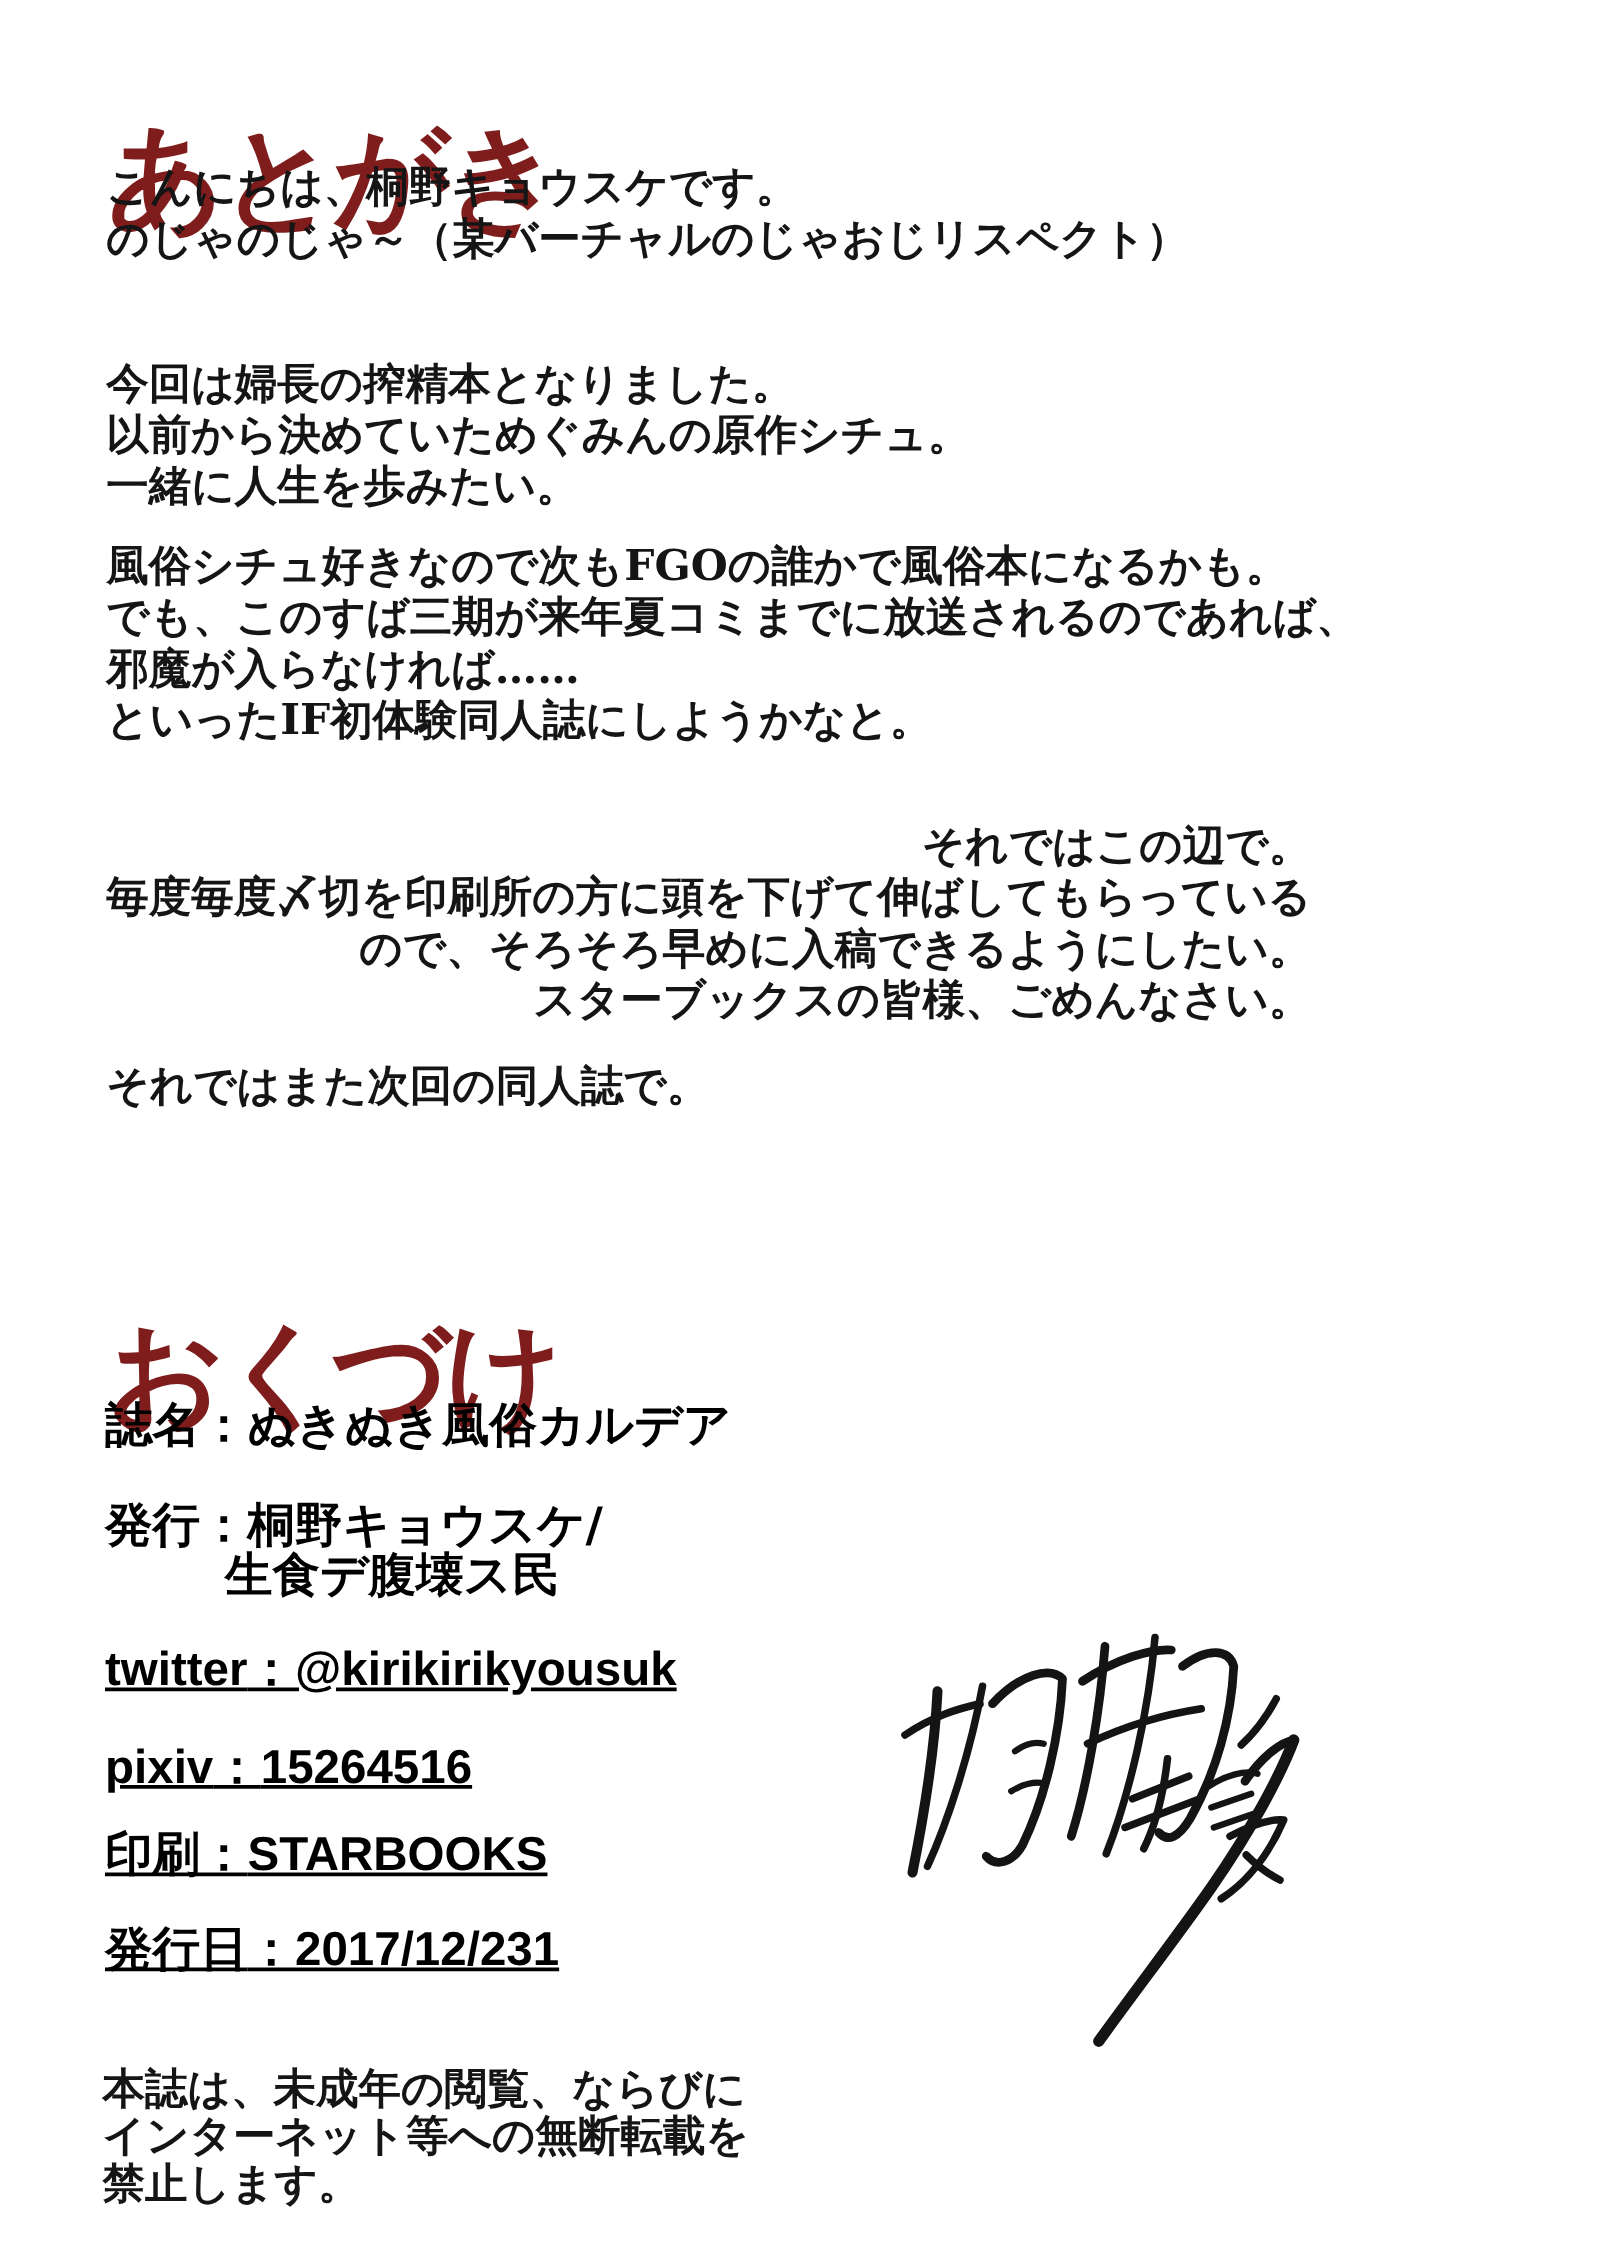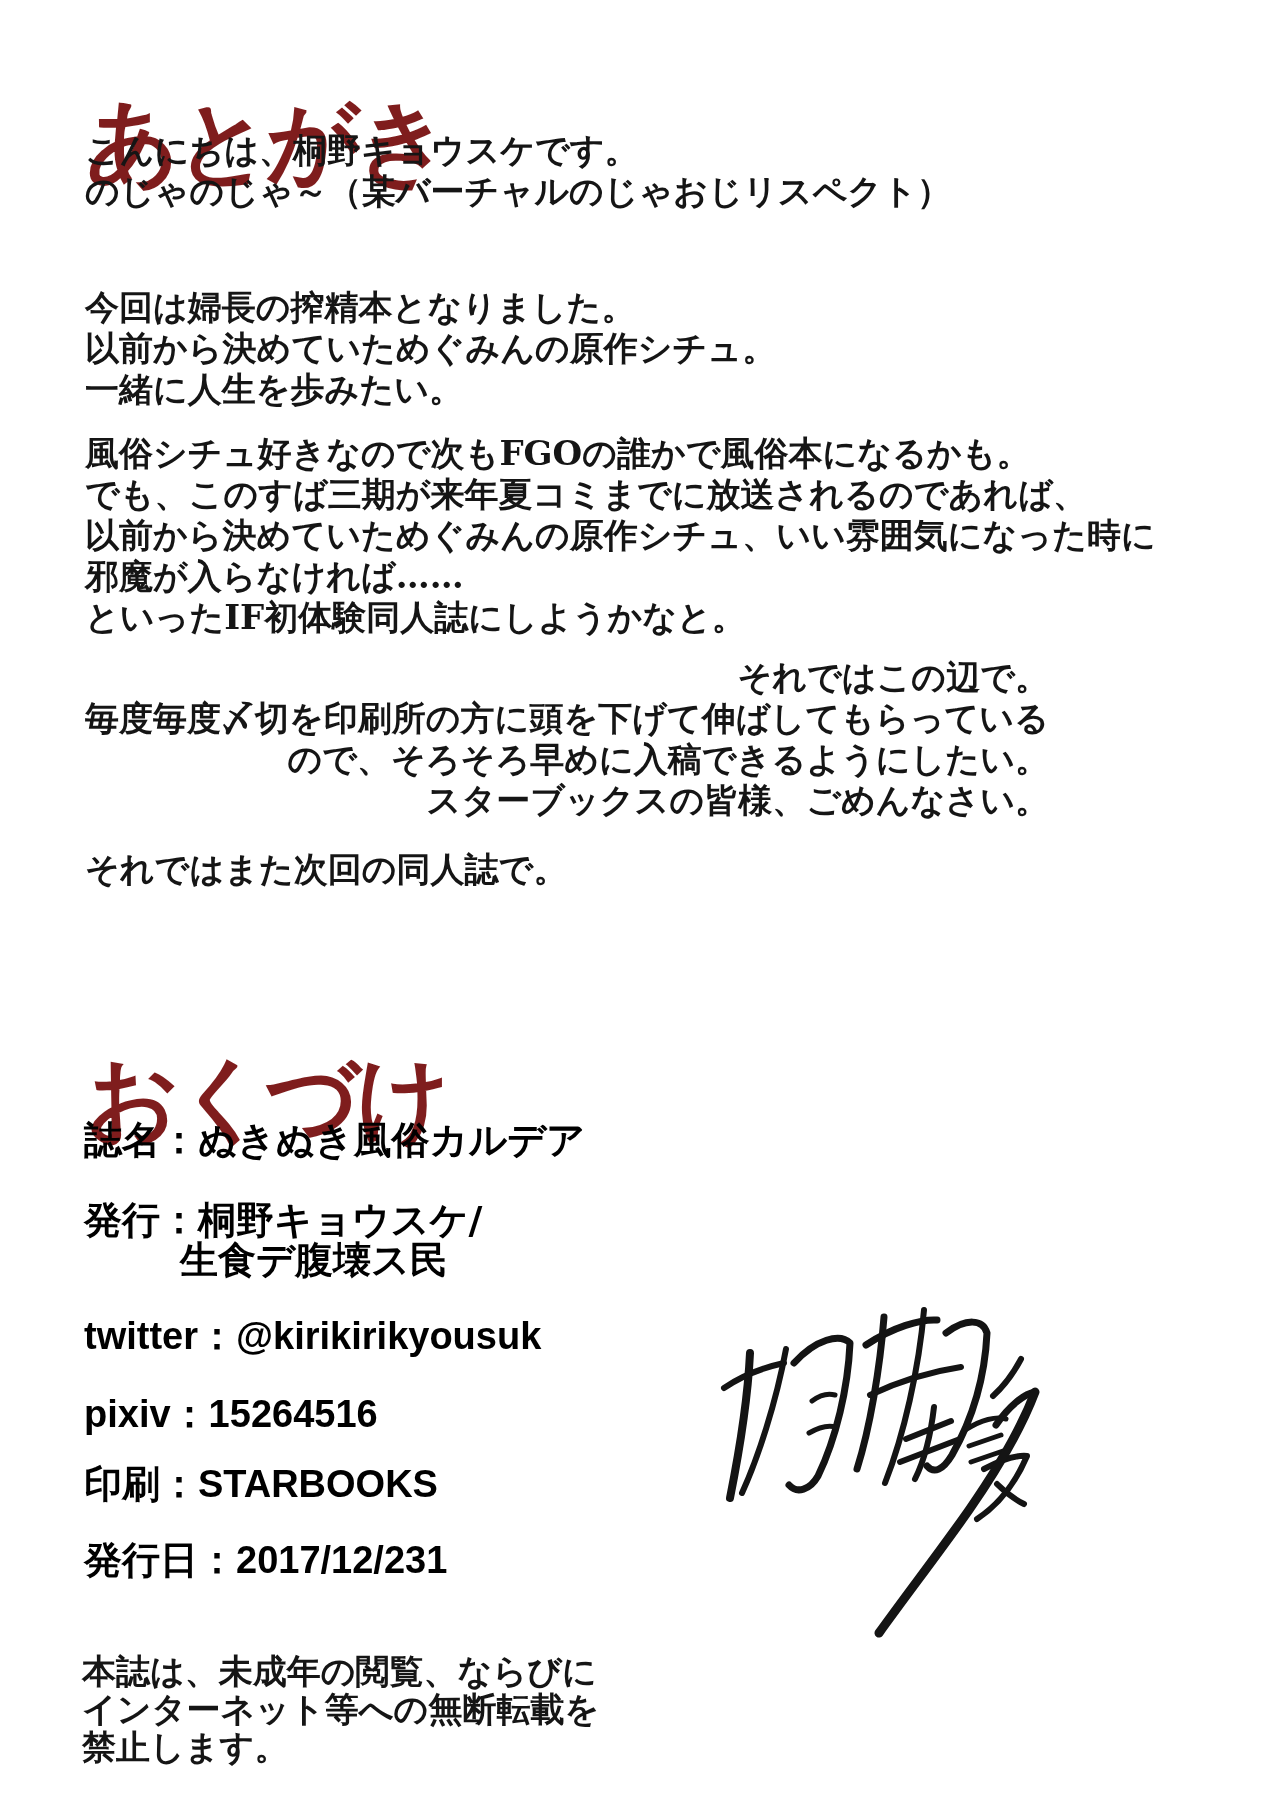--- a/index.html
+++ b/index.html
@@ -5,21 +5,21 @@
   html,body{margin:0;padding:0;background:#e8e8e8;}
   .page{
     position:relative;
     width:1280px;height:1808px;
     margin:0 auto;
     background:#ffffff;
     color:#161616;
     overflow:hidden;
   }
   .serif{font-family:"DejaVu Serif","Liberation Serif",serif;font-weight:700;}
-  .sans{font-family:"Liberation Sans","DejaVu Sans",sans-serif;font-weight:700;}
+  .sans{font-family:"Liberation Sans","DejaVu Sans",sans-serif;font-weight:700;text-decoration:underline;}
   .big-title{
     position:absolute;left:86px;
     font-size:92px;line-height:106px;
     letter-spacing:-4px;
     font-weight:700;
     color:#7f1d1d;
     white-space:nowrap;
   }
   .para{
     position:absolute;left:85px;
@@ -65,21 +65,20 @@
 
   <div class="para serif" style="top:287px;">
     <span class="line">今回は婦長の搾精本となりました。</span>
     <span class="line">以前から決めていためぐみんの原作シチュ。</span>
     <span class="line">一緒に人生を歩みたい。</span>
   </div>
 
   <div class="para serif" style="top:433px;">
     <span class="line">風俗シチュ好きなので次もFGOの誰かで風俗本になるかも。</span>
     <span class="line">でも、このすば三期が来年夏コミまでに放送されるのであれば、</span>
-    <span class="line">以前から決めていためぐみんの原作シチュ、いい雰囲気になった時に</span>
     <span class="line">邪魔が入らなければ……</span>
     <span class="line">といったIF初体験同人誌にしようかなと。</span>
   </div>
 
   <div class="para serif" style="top:657px;text-align:right;">
     <span class="line">それではこの辺で。</span>
     <span class="line">毎度毎度〆切を印刷所の方に頭を下げて伸ばしてもらっている</span>
     <span class="line">ので、そろそろ早めに入稿できるようにしたい。</span>
     <span class="line">スターブックスの皆様、ごめんなさい。</span>
   </div>

